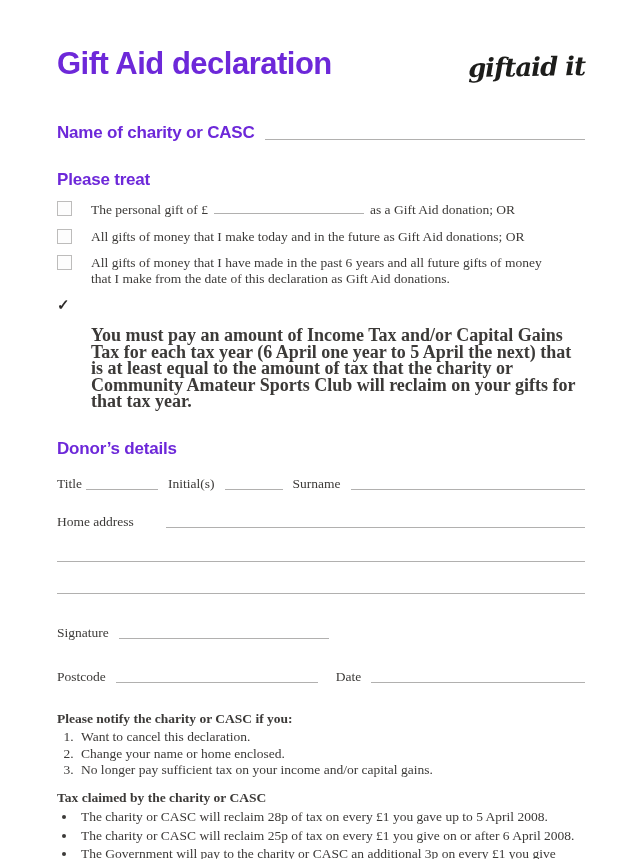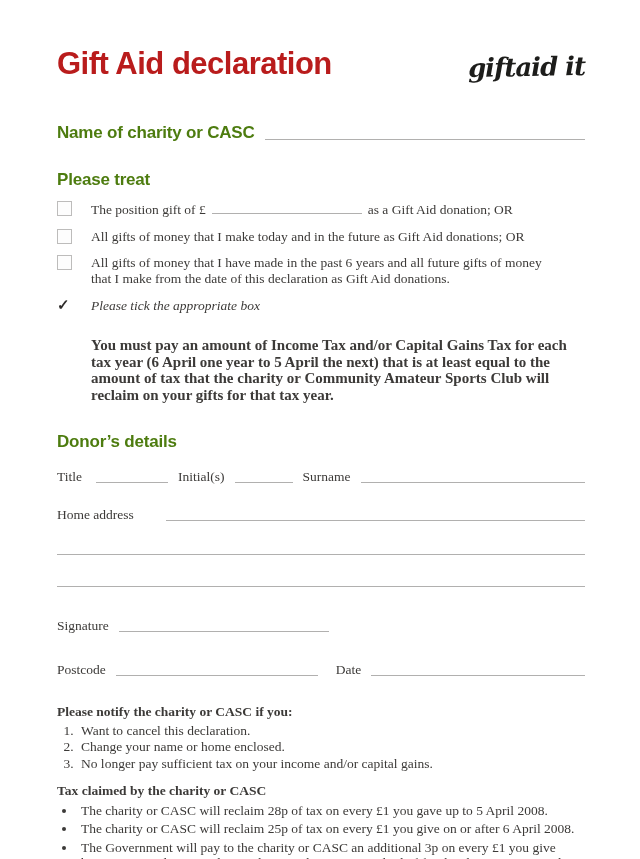--- a/index.html
+++ b/index.html
@@ -7,31 +7,31 @@
   .page {
     width:640px; height:859px; margin:0 auto; background:#ffffff;
     font-family:"Liberation Serif", serif; color:#3c3a38; overflow:hidden; position:relative;
   }
   .content { padding:46px 55px 0 57px; }
 
   
   .header { display:flex; justify-content:space-between; align-items:flex-start; }
   .page-title {
     font-family:"Liberation Sans", sans-serif; font-weight:600; letter-spacing:-0.5px;
-    font-size:31px; line-height:36px; color:#b91c1c;
+    font-size:31px; line-height:36px; color:#6d28d9;
   }
   .logo {
     font-family:"DejaVu Serif", serif; font-style:italic; font-weight:bold;
     font-size:26px; letter-spacing:-1px; color:#1d1d1b; margin-top:6px; transform:rotate(-1deg);
   }
 
   
   .section-heading {
     font-family:"Liberation Sans", sans-serif; font-weight:600; letter-spacing:-0.2px;
-    font-size:17px; color:#4d7c0f;
+    font-size:17px; color:#6d28d9;
   }
 
   
   .fill-line { display:inline-block; border-bottom:1.5px solid #b1b0af; height:13px; }
   .flex-line { flex:1; border-bottom:1.5px solid #b1b0af; height:13px; }
 
   
   .charity-row { display:flex; align-items:flex-end; margin-top:41px; }
   .charity-row .section-heading { white-space:nowrap; margin-right:10px; }
   .charity-row .flex-line { margin-bottom:3px; }
@@ -43,31 +43,31 @@
     flex:0 0 15px; width:15px; height:15px; border:1px solid #bdbcbb; background:#fdfdfd;
     margin-right:19px; margin-top:0px;
   }
   .option-text { max-width:470px; }
   .option-text b, .bold { font-weight:normal; }
   .inline-line { width:150px; margin:0 6px; vertical-align:baseline; }
   .tick-row { display:flex; margin-top:12px; font-size:13.5px; line-height:15px; }
   .tick-glyph { flex:0 0 15px; width:15px; margin-right:19px; font-size:15px; color:#2e2c2a; font-weight:bold; }
   .tick-label { font-style:italic; }
   .tax-note {
-    margin-left:34px; margin-top:24px; font-weight:bold; font-size:15px; line-height:16.5px;
+    margin-left:34px; margin-top:14px; font-weight:bold; font-size:18px; line-height:16.5px;
     max-width:495px;
   }
 
   
   .donor-heading { margin-top:29px; }
   .field-row { display:flex; align-items:flex-end; font-size:13.5px; }
   .field-row .label { white-space:nowrap; }
   .field-row .fill-line, .field-row .flex-line { margin-bottom:2px; }
   .row-name { margin-top:17px; }
-  .row-name .label { margin-right:14px; }
+  .row-name .label { margin-right:4px; }
   .row-name .mid-label { margin-left:10px; margin-right:10px; }
   .line-title { width:72px; }
   .line-initials { width:58px; }
   .row-address { margin-top:22px;gap:16px; }
   .row-address .label { margin-right:16px; }
   .blank-line { border-bottom:1.5px solid #b1b0af; margin-top:31px; }
   .row-postcode { margin-top:28px; }
   .row-postcode .label { margin-right:10px; }
   .line-postcode { width:202px; }
   .date-label { margin-left:18px; margin-right:10px; }
@@ -97,36 +97,35 @@
 
     <div class="charity-row">
       <span class="section-heading">Name of charity or CASC</span>
       <span class="flex-line"></span>
     </div>
 
     <div class="section-heading please-treat-heading">Please treat</div>
 
     <div class="option-row">
       <span class="checkbox"></span>
-      <span class="option-text"><span>The position gift of £</span><span class="fill-line inline-line"></span><span>as a Gift Aid donation; </span><b>OR</b></span>
+      <span class="option-text"><span>The personal gift of £</span><span class="fill-line inline-line"></span><span>as a Gift Aid donation; </span><b>OR</b></span>
     </div>
 
     <div class="option-row">
       <span class="checkbox"></span>
       <span class="option-text"><span>All gifts of money that I make today and in the future as Gift Aid donations; </span><b>OR</b></span>
     </div>
 
     <div class="option-row">
       <span class="checkbox"></span>
       <span class="option-text">All gifts of money that I have made in the past 6 years and all future gifts of money that I make from the date of this declaration as Gift Aid donations.</span>
     </div>
 
     <div class="tick-row">
       <span class="tick-glyph">✓</span>
-      <span class="tick-label">Please tick the appropriate box</span>
     </div>
 
     <div class="tax-note">You must pay an amount of Income Tax and/or Capital Gains Tax for each tax year (6 April one year to 5 April the next) that is at least equal to the amount of tax that the charity or Community Amateur Sports Club will reclaim on your gifts for that tax year.</div>
 
     <div class="section-heading donor-heading">Donor’s details</div>
 
     <div class="field-row row-name">
       <span class="label">Title</span>
       <span class="fill-line line-title"></span>
       <span class="label mid-label">Initial(s)</span>

